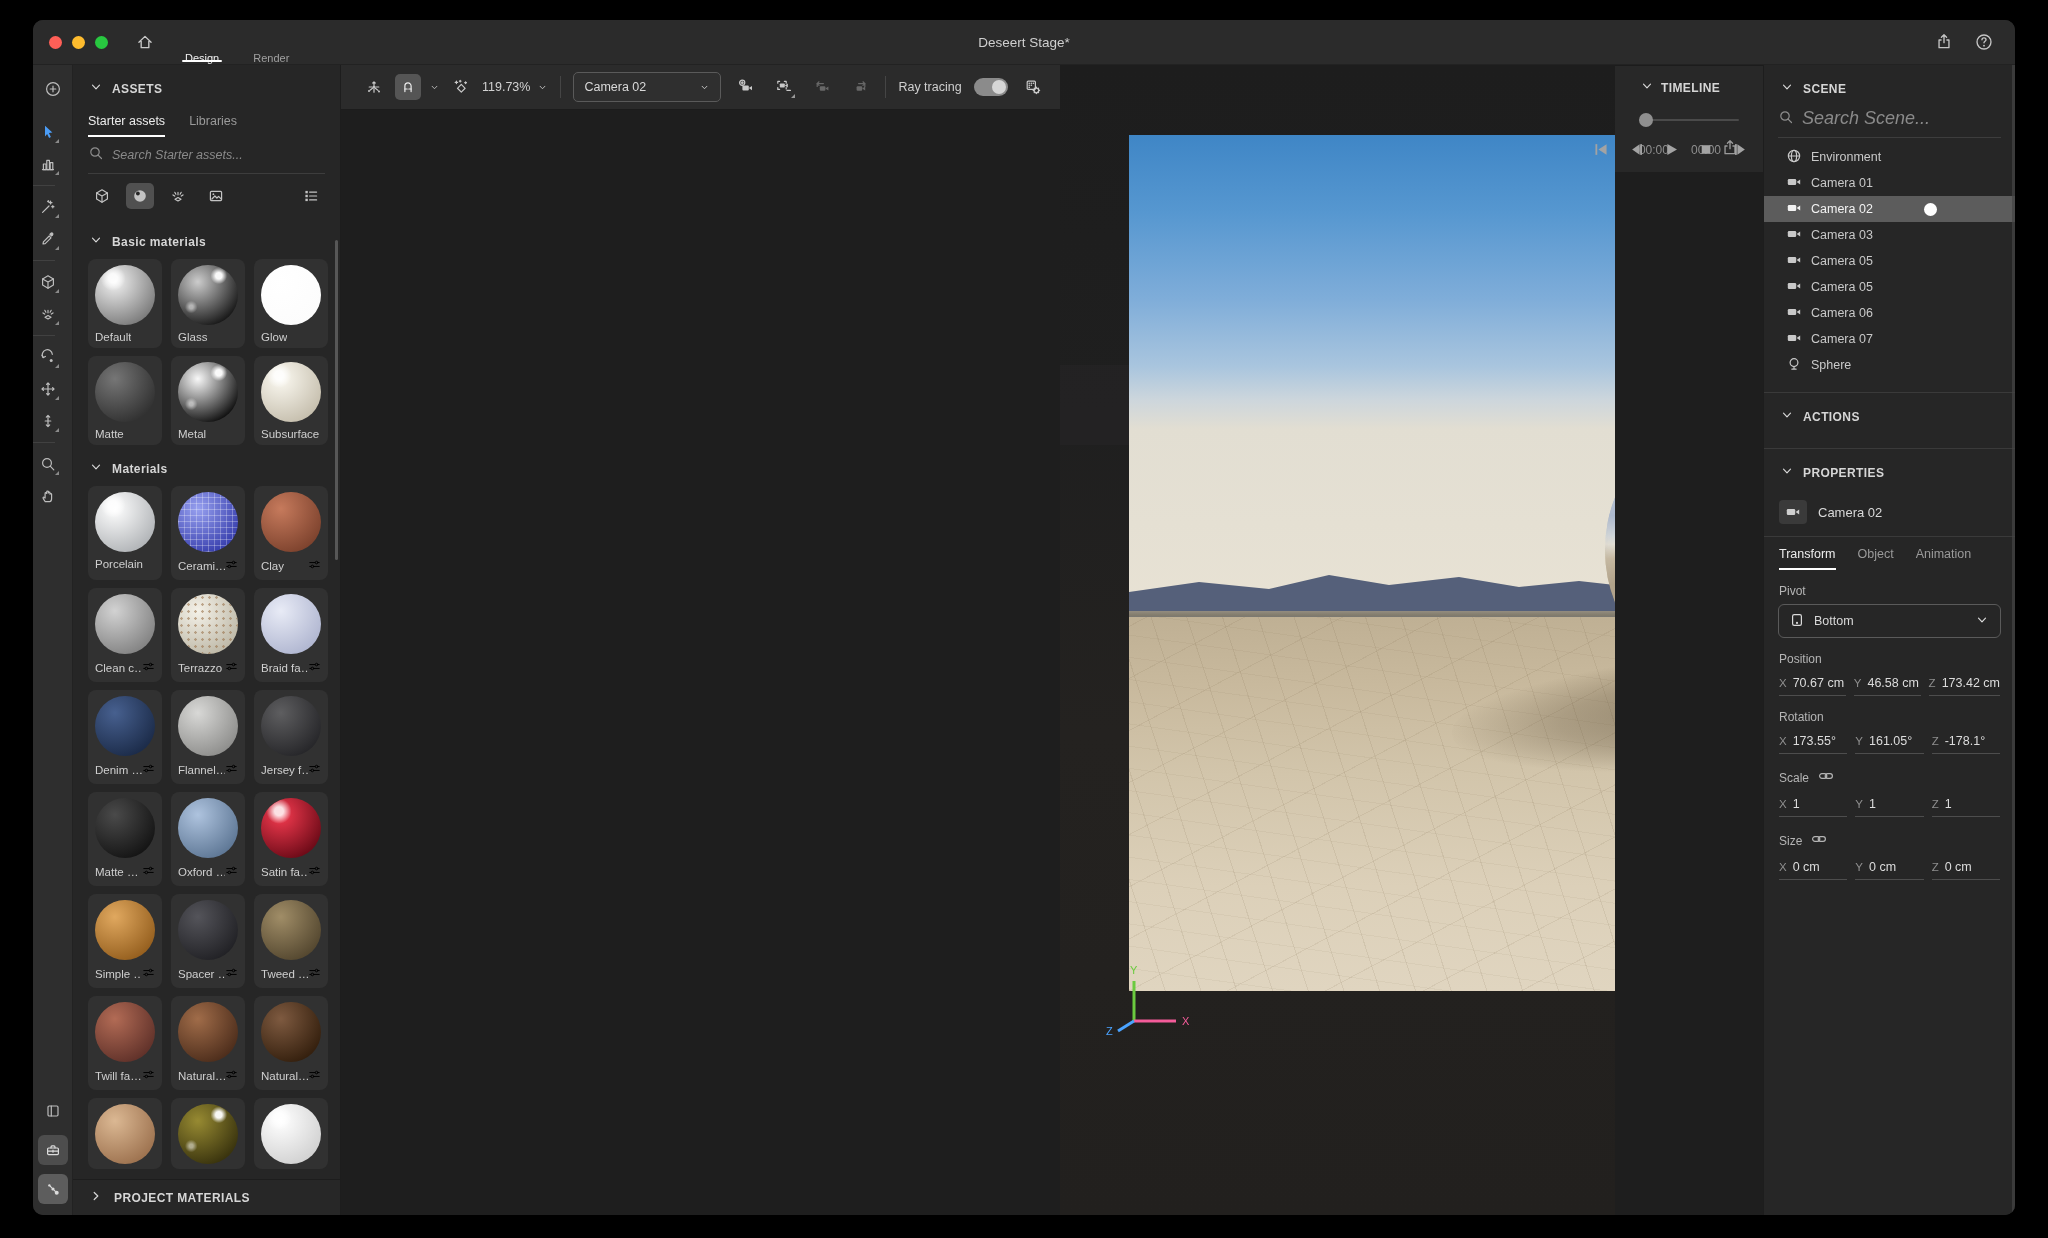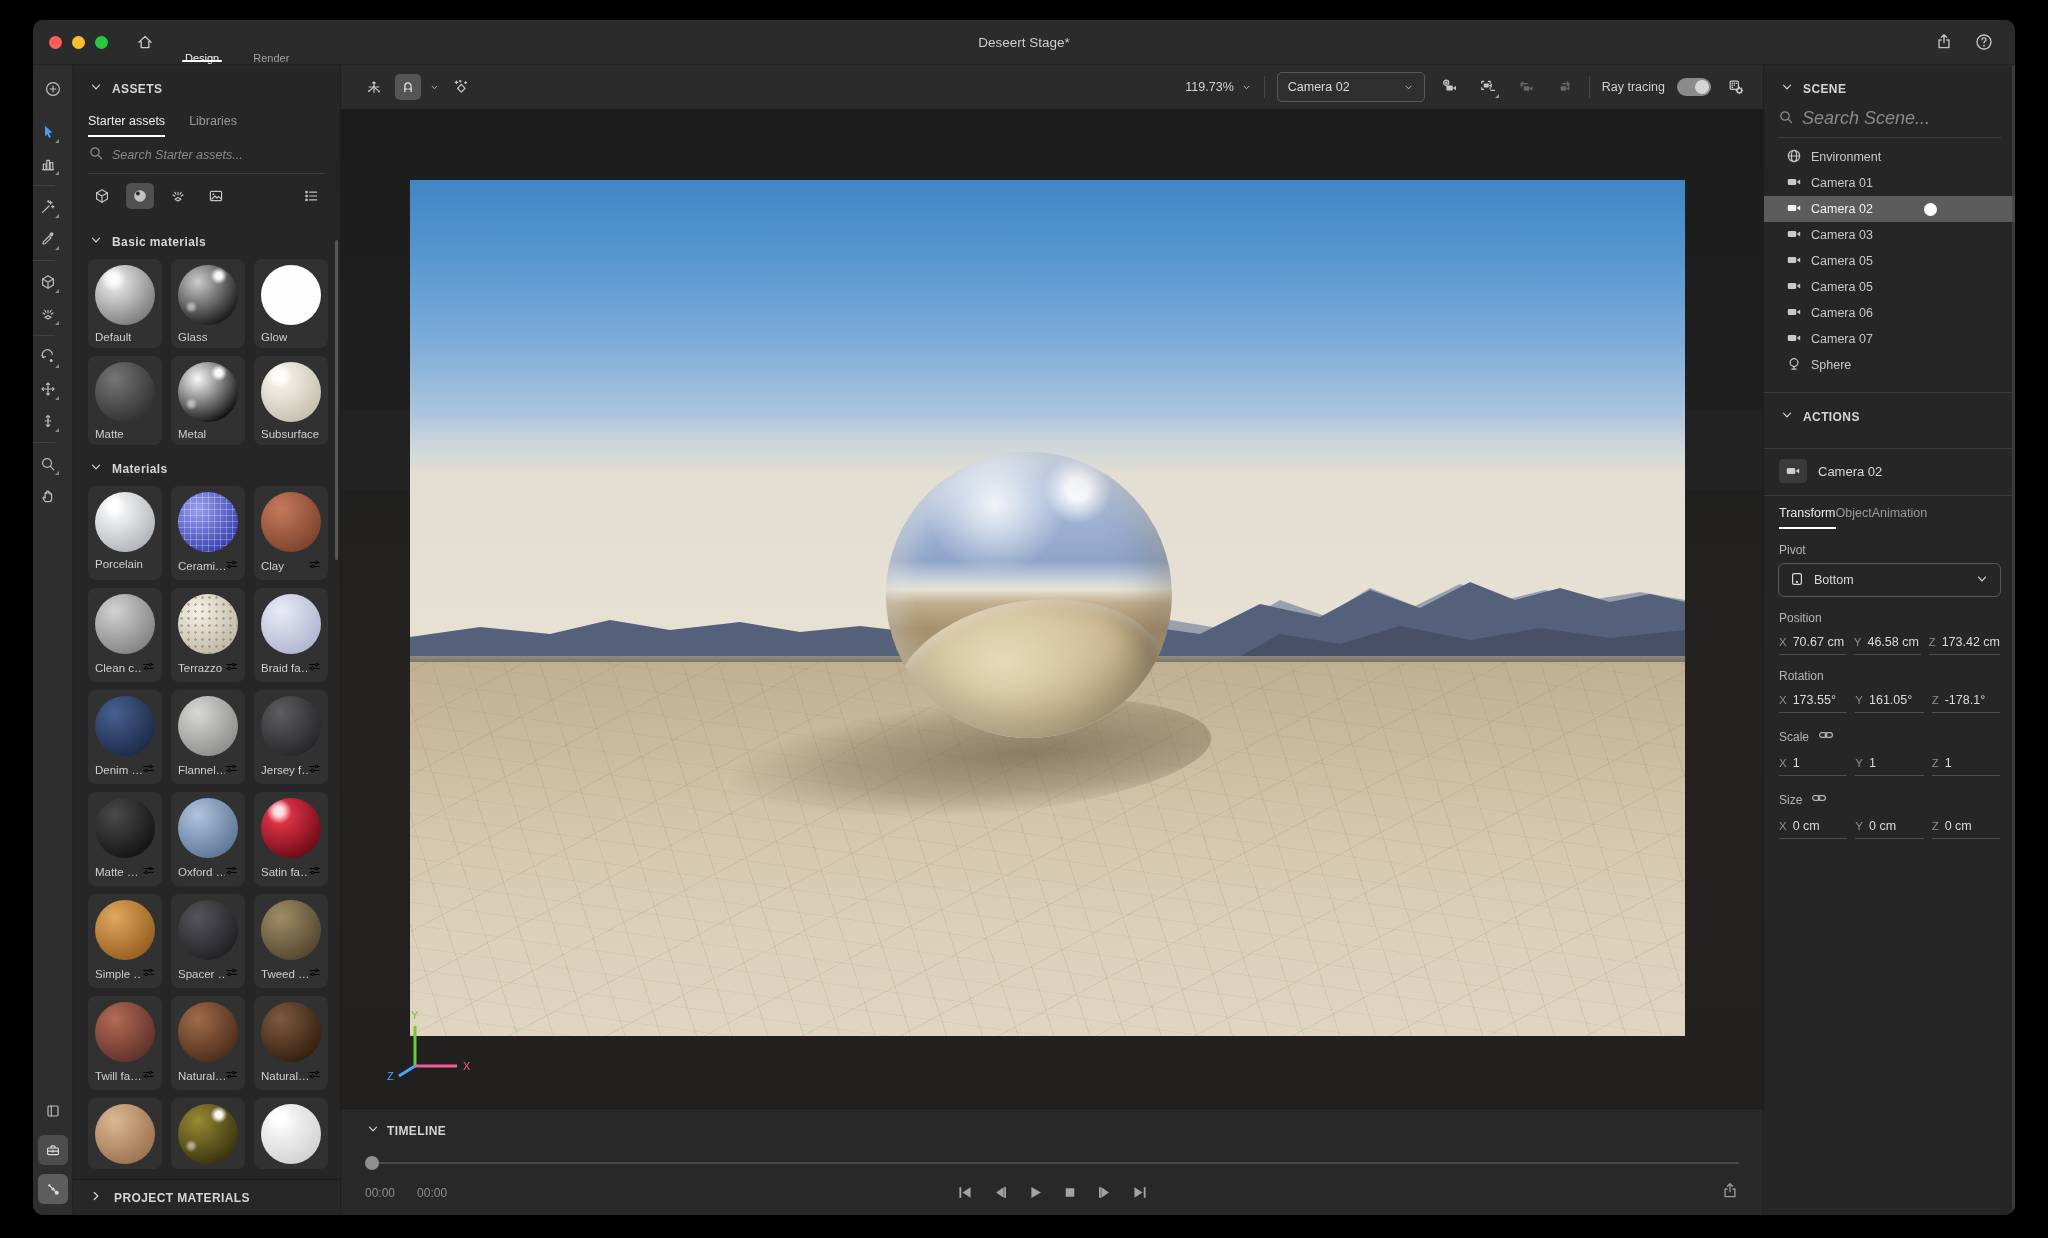--- a/index.html
+++ b/index.html
@@ -61,21 +61,21 @@
                 radial-gradient(circle at 22% 70%, rgba(255,255,255,.5) 0 3%, transparent 10%); }
   .fx-gloss::before { content:""; position:absolute; inset:0; border-radius:50%;
      background:radial-gradient(circle at 30% 22%, rgba(255,255,255,.85) 0 7%, transparent 20%); }
   .tile-label { width:100%; display:flex; align-items:center; justify-content:space-between; padding:5px 7px 0; min-height:18px; }
   .tl-text { font-size:11.5px; color:#cfcfcf; white-space:nowrap; overflow:hidden; }
   .sliders-ic svg { width:13px; height:13px; }
   .assets-footer { height:36px; border-top:1px solid #1d1d1d; display:flex; align-items:center; gap:10px; padding:0 15px; color:#d6d6d6; font-size:12px; font-weight:bold; letter-spacing:.4px; background:#272727; }
   .a-scrollbar { position:absolute; right:2px; top:175px; width:3px; height:320px; background:#575757; border-radius:2px; }
 
   
-  .center { flex:1; display:flex; flex-direction:column; background:#1e1e1e; min-width:0; }
+  .center { flex:1; display:flex; flex-direction:row; background:#1e1e1e; min-width:0; }
   .vtb { height:45px; background:#2b2b2b; border-bottom:1px solid #1c1c1c; display:flex; align-items:center; padding:0 14px 0 20px; gap:8px; color:#c9c9c9; }
   .vtb-btn { position:relative; height:26px; min-width:26px; display:flex; align-items:center; justify-content:center; border-radius:5px; padding:0 3px; }
   .vtb-btn.active { background:#555; color:#eee; }
   .vtb-btn.dim { opacity:.38; }
   .vtb-btn.corner::after { content:""; position:absolute; right:2px; bottom:2px; border-left:4px solid transparent; border-bottom:4px solid #9a9a9a; }
   .tiny-chev svg { width:11px; height:11px; }
   .vtb-right { margin-left:auto; display:flex; align-items:center; gap:12px; }
   .vtb-divider { width:1px; height:22px; background:#454545; }
   .zoom-ctrl { display:flex; align-items:center; gap:7px; font-size:12.5px; color:#d2d2d2; }
   .cam-select { display:flex; align-items:center; justify-content:space-between; width:148px; height:30px; padding:0 10px; border:1px solid #5a5a5a; border-radius:5px; background:#2f2f2f; font-size:12.5px; color:#d9d9d9; }
@@ -133,21 +133,21 @@
   .scene-search input::placeholder { color:#8a8a8a; }
   .scene-list { margin-top:6px; }
   .sc-row { position:relative; display:flex; align-items:center; gap:9px; height:26px; padding-left:22px; color:#c9c9c9; }
   .sc-row.selected { background:#5c5c5c; color:#f2f2f2; }
   .sc-row .dot { position:absolute; left:160px; width:13px; height:13px; border-radius:50%; background:#fff; }
   .panel-divider { height:1px; background:#3a3a3a; margin:14px 0 0; }
   .actions-row { display:flex; align-items:center; gap:16px; padding:10px 15px 2px; color:#c9c9c9; }
   .match-btn { display:flex; align-items:center; gap:8px; height:30px; padding:0 13px; border:1px solid #5a5a5a; border-radius:6px; color:#d6d6d6; font-size:12.5px; }
   .obj-row { display:flex; align-items:center; gap:11px; padding:10px 15px 12px; color:#d9d9d9; font-size:13px; }
   .obj-ic { width:28px; height:24px; background:#3a3a3a; border-radius:4px; display:flex; align-items:center; justify-content:center; color:#cfcfcf; }
-  .prop-tabs { display:flex; padding:10px 15px 0; border-top:1px solid #3a3a3a; }
+  .prop-tabs { display:flex; gap:22px; padding:10px 15px 0; border-top:1px solid #3a3a3a; }
   .p-tab { position:relative; font-size:12.5px; color:#9a9a9a; padding-bottom:9px; }
   .p-tab.active { color:#ececec; }
   .p-tab.active::after { content:""; position:absolute; left:0; right:0; bottom:0; height:2px; background:#fff; }
   .pivot-label { padding:14px 15px 6px; color:#b5b5b5; font-size:12px; }
   .pivot-select { display:flex; align-items:center; margin:0 14px; height:34px; border:1px solid #5a5a5a; border-radius:6px; padding:0 10px; gap:9px; color:#d9d9d9; }
   .pivot-select .chev { margin-left:auto; }
   .prop-group { padding:14px 15px 0; }
   .pg-label { display:flex; align-items:center; gap:9px; color:#b5b5b5; font-size:12px; margin-bottom:10px; }
   .pg-row { display:flex; gap:8px; }
   .pg-cell { flex:1; display:flex; align-items:baseline; gap:6px; border-bottom:1px solid #4d4d4d; padding-bottom:5px; }
@@ -877,20 +877,26 @@
 
       <div class="panel-divider"></div>
       <div class="sec-header">
         <span class="icn" id="actions-chev"><svg viewBox="0 0 16 16" aria-hidden="true">
               <path d="M4.5 6.2l3.5 3.6 3.5-3.6"></path>
             </svg></span>
         <span>ACTIONS</span>
       </div>
 
       <div class="panel-divider"></div>
+      <div class="sec-header">
+        <span class="icn" id="props-chev"><svg viewBox="0 0 16 16" aria-hidden="true">
+              <path d="M4.5 6.2l3.5 3.6 3.5-3.6"></path>
+            </svg></span>
+        <span>PROPERTIES</span>
+      </div>
       <div class="obj-row">
         <span class="obj-ic icn" id="obj-cam-ic">
             <svg viewBox="0 0 16 16" aria-hidden="true">
               <rect x="1.8" y="5.1" width="8.4" height="5.8" rx="1.2" fill="currentColor" stroke="none"></rect>
               <path d="M10.6 8l3.6-2.4v4.8z" fill="currentColor" stroke="none"></path>
             </svg>
           </span>
         <span>Camera 02</span>
       </div>
       <div class="prop-tabs" id="prop-tabs">

